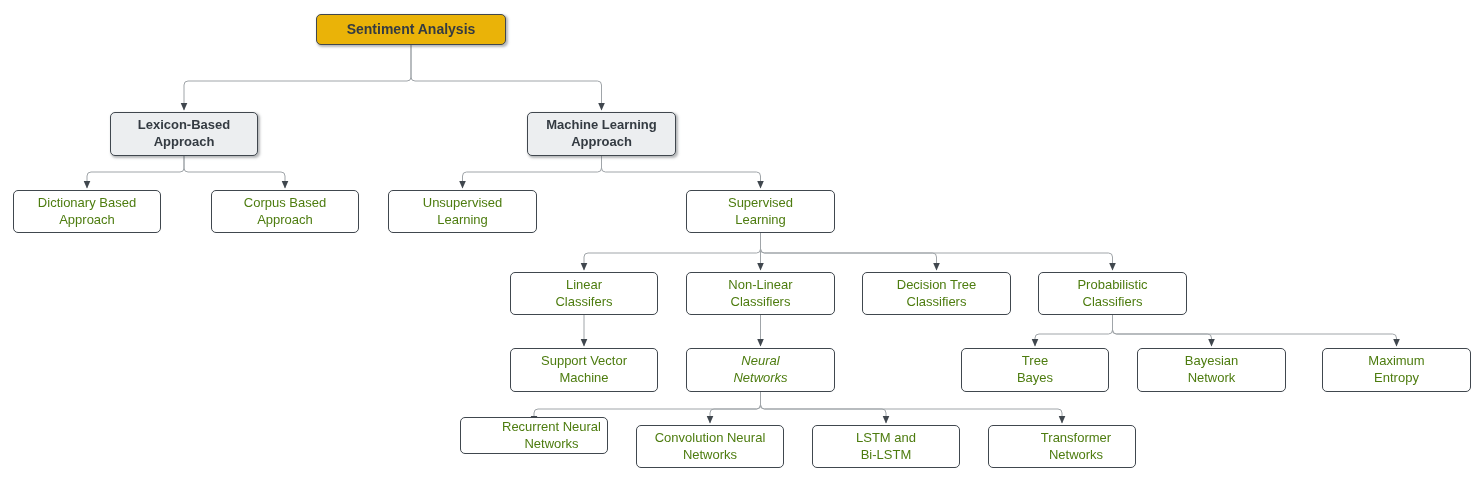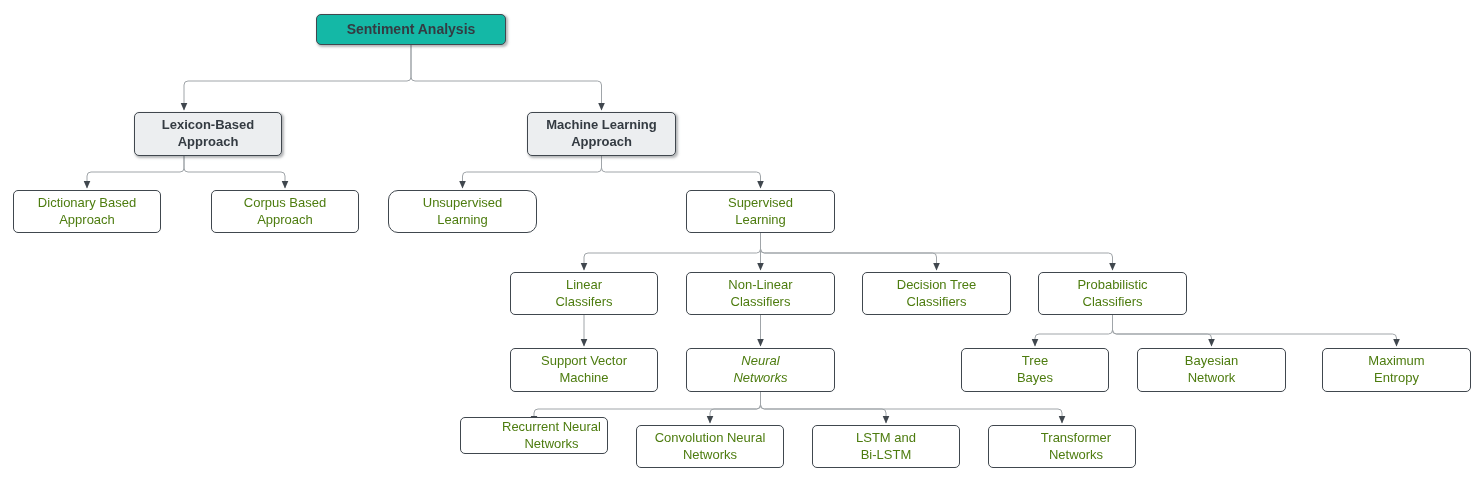--- a/index.html
+++ b/index.html
@@ -27,21 +27,21 @@
     align-items: center;
     justify-content: center;
     text-align: center;
     color: #4d7c0f;
     font-size: 13px;
     line-height: 1.3;
     white-space: pre-line;
     padding: 2px 6px;
   }
   .node.root {
-    background: #14b8a6;
+    background: #eab308;
     font-weight: 700;
     font-size: 14px;
     color: #343b42;
     box-shadow: 1.5px 1.5px 2.5px rgba(90,95,100,.45);
   }
   .node.branch {
     background: #eceef0;
     font-weight: 700;
     font-size: 13px;
     color: #343b42;
@@ -75,29 +75,29 @@
         <path d="M1112.5,315 L1112.5,330 Q1112.5,334 1116.5,334 L1207.5,334 Q1211.5,334 1211.5,338 L1211.5,346" fill="none" stroke="#a0a5a9" stroke-width="1" marker-end="url(#arrowhead)"></path>
         <path d="M1112.5,315 L1112.5,330 Q1112.5,334 1116.5,334 L1392.5,334 Q1396.5,334 1396.5,338 L1396.5,346" fill="none" stroke="#a0a5a9" stroke-width="1" marker-end="url(#arrowhead)"></path>
         <path d="M760.5,392 L760.5,405 Q760.5,409 756.5,409 L538,409 Q534,409 534,413 L534,423" fill="none" stroke="#a0a5a9" stroke-width="1" marker-end="url(#arrowhead)"></path>
         <path d="M760.5,392 L760.5,405 Q760.5,409 756.5,409 L714,409 Q710,409 710,413 L710,423" fill="none" stroke="#a0a5a9" stroke-width="1" marker-end="url(#arrowhead)"></path>
         <path d="M760.5,392 L760.5,405 Q760.5,409 764.5,409 L882,409 Q886,409 886,413 L886,423" fill="none" stroke="#a0a5a9" stroke-width="1" marker-end="url(#arrowhead)"></path>
         <path d="M760.5,392 L760.5,405 Q760.5,409 764.5,409 L1058,409 Q1062,409 1062,413 L1062,423" fill="none" stroke="#a0a5a9" stroke-width="1" marker-end="url(#arrowhead)"></path>
       </g>
   </svg>
   <div id="node-layer">
       <div class="node root" style="left: 316px; top: 14px; width: 190px; height: 31px;"><span>Sentiment Analysis</span></div>
-      <div class="node branch" style="left: 110px; top: 112px; width: 148px; height: 44px; margin-left: 24px;"><span>Lexicon-Based
+      <div class="node branch" style="left: 110px; top: 112px; width: 148px; height: 44px;"><span>Lexicon-Based
 Approach</span></div>
       <div class="node branch" style="left: 527px; top: 112px; width: 149px; height: 44px;"><span>Machine Learning
 Approach</span></div>
       <div class="node" style="left: 13px; top: 190px; width: 148px; height: 43px;"><span>Dictionary Based
 Approach</span></div>
       <div class="node" style="left: 211px; top: 190px; width: 148px; height: 43px;"><span>Corpus Based
 Approach</span></div>
-      <div class="node" style="left: 388px; top: 190px; width: 149px; height: 43px; border-radius: 10px;"><span>Unsupervised
+      <div class="node" style="left: 388px; top: 190px; width: 149px; height: 43px;"><span>Unsupervised
 Learning</span></div>
       <div class="node" style="left: 686px; top: 190px; width: 149px; height: 43px;"><span>Supervised
 Learning</span></div>
       <div class="node" style="left: 510px; top: 272px; width: 148px; height: 43px;"><span>Linear
 Classifers</span></div>
       <div class="node" style="left: 686px; top: 272px; width: 149px; height: 43px;"><span>Non-Linear
 Classifiers</span></div>
       <div class="node" style="left: 862px; top: 272px; width: 149px; height: 43px;"><span>Decision Tree
 Classifiers</span></div>
       <div class="node" style="left: 1038px; top: 272px; width: 149px; height: 43px;"><span>Probabilistic

